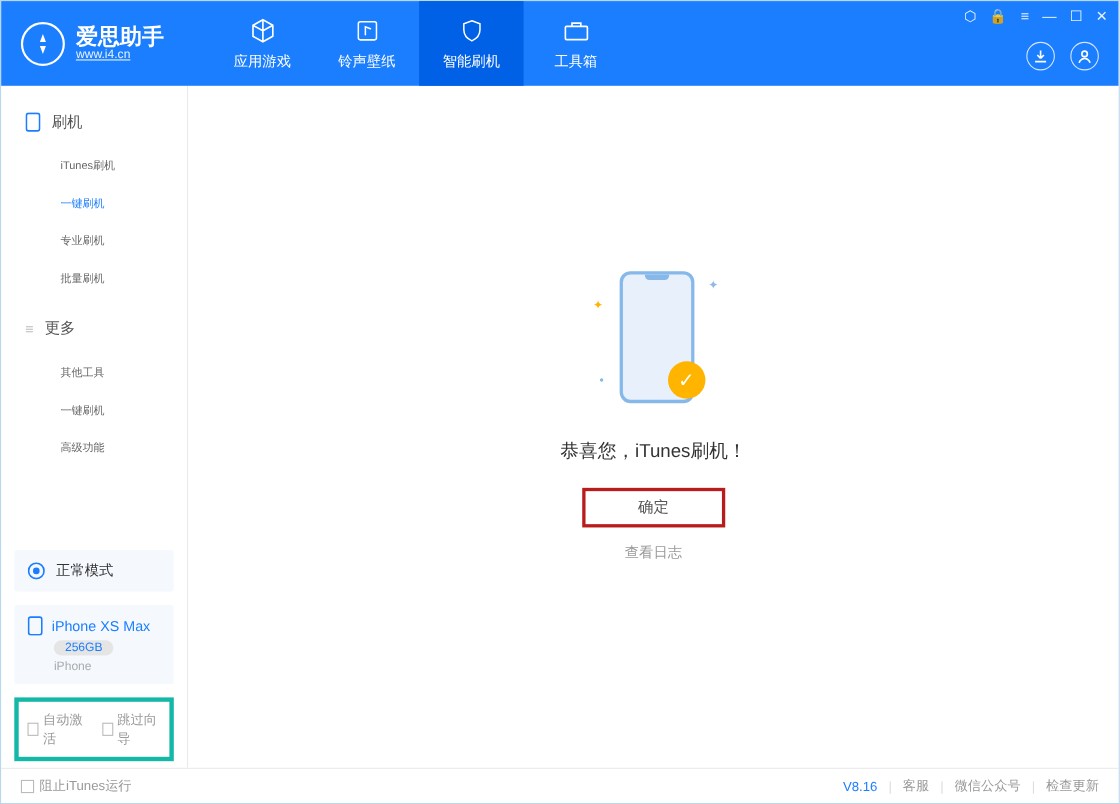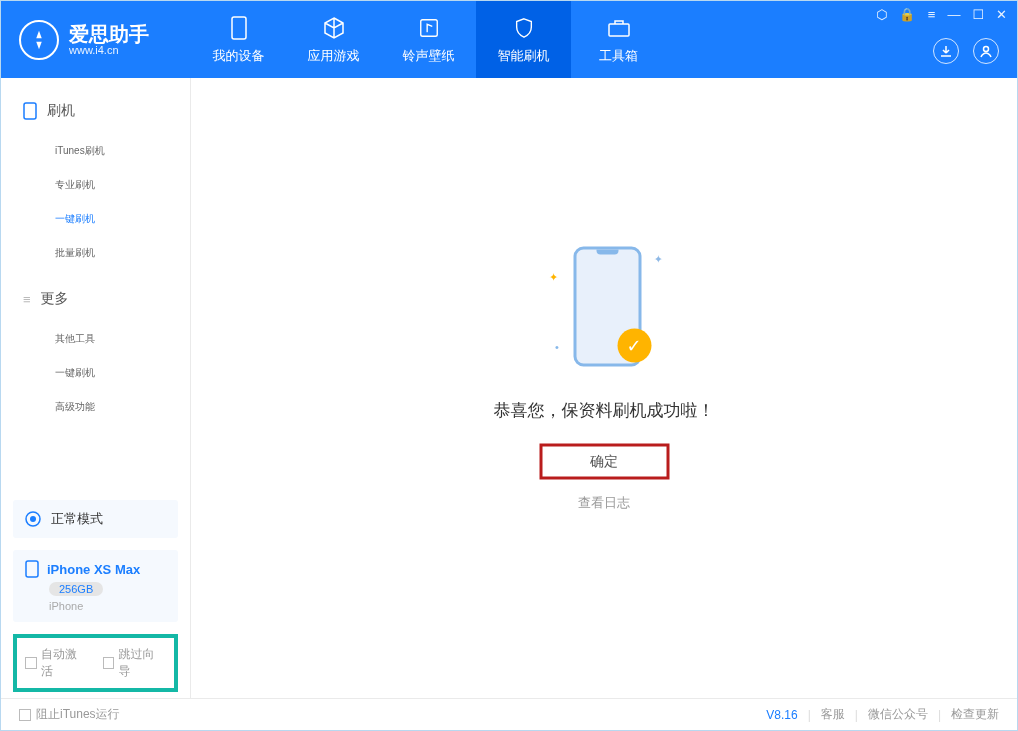--- a/index.html
+++ b/index.html
@@ -5,46 +5,46 @@
 * { margin: 0; padding: 0; box-sizing: border-box; font-family: "Microsoft YaHei", Arial, sans-serif; }
 body { background: #fff; width: 1018px; height: 731px; overflow: hidden; border: 1px solid #b8d8f0; }
 
 
 .header { height: 77px; background: linear-gradient(to bottom, #1b7eff, #1b7eff); display: flex; align-items: center; color: #fff; position: relative; }
 .logo-area { display: flex; align-items: center; padding: 0 18px; width: 190px; }
 .logo-icon { width: 40px; height: 40px; border: 2.5px solid #fff; border-radius: 50%; display: flex; align-items: center; justify-content: center; margin-right: 10px; }
 .logo-icon svg { width: 22px; height: 22px; fill: #fff; }
 .logo-text { display: flex; flex-direction: column; }
 .logo-title { font-size: 20px; font-weight: bold; line-height: 1; }
-.logo-url { font-size: 11px; opacity: 0.9; }
+.logo-url { font-size: 11px; opacity: 0.9; text-decoration: underline; }
 
 .nav-tabs { display: flex; height: 100%; }
 .nav-tab { width: 95px; height: 100%; display: flex; flex-direction: column; align-items: center; justify-content: center; cursor: pointer; font-size: 13px; gap: 6px; }
 .nav-tab.active { background: #0061e6; }
 .nav-tab-icon { width: 26px; height: 26px; display: flex; align-items: center; justify-content: center; }
 
 .window-controls { position: absolute; right: 10px; top: 6px; display: flex; gap: 12px; align-items: center; }
 .window-controls span { cursor: pointer; opacity: 0.9; font-size: 13px; }
 
 .header-right-icons { position: absolute; right: 18px; bottom: 14px; display: flex; gap: 14px; align-items: center; }
 .circ-icon { width: 26px; height: 26px; border: 1.5px solid rgba(255,255,255,0.8); border-radius: 50%; display: flex; align-items: center; justify-content: center; cursor: pointer; }
 
 
 .body-area { display: flex; height: 620px; }
-.sidebar { width: 190px; border-right: 1px solid #eaeaea; display: flex; flex-direction: column; padding-top: 18px; }
+.sidebar { width: 170px; border-right: 1px solid #eaeaea; display: flex; flex-direction: column; padding-top: 18px; }
 
 .side-group-header { display: flex; align-items: center; padding: 6px 22px; color: #555; font-size: 14px; gap: 10px; margin-bottom: 8px; }
 .side-item { padding: 10px 22px 10px 54px; font-size: 10px; color: #666; cursor: pointer; }
 .side-item.active { color: #1b7eff; }
 
 .side-spacer { flex: 1; }
 
 .mode-box, .device-box { margin: 6px 12px; background: #f5f9fe; border-radius: 3px; padding: 10px 12px; font-size: 13px; color: #333; display: flex; align-items: center; gap: 10px; }
 .device-box { flex-direction: column; align-items: flex-start; gap: 4px; }
-.device-name { color: #1b7eff; font-weight: bold; font-size: 13px; display: flex; align-items: center; gap: 8px; }
+.device-name { color: #1b7eff; font-weight: normal; font-size: 13px; display: flex; align-items: center; gap: 8px; }
 .storage-pill { background: #e5e5e5; color: #1b7eff; border-radius: 10px; font-size: 11px; padding: 1px 10px; margin-left: 24px; }
 .device-type { color: #aaa; font-size: 11px; margin-left: 24px; }
 
 .checkbox-row { margin: 6px 12px; border: 4px solid #14b8a6; padding: 8px 8px; display: flex; gap: 14px; font-size: 12px; color: #999; }
 .checkbox-item { display: flex; align-items: center; gap: 4px; cursor: pointer; }
 .cb { width: 12px; height: 12px; border: 1px solid #bbb; display: inline-block; }
 
 
 .main { flex: 1; position: relative; }
 .success-area { position: absolute; left: 50%; top: 48%; transform: translate(-50%, -50%); display: flex; flex-direction: column; align-items: center; }
@@ -81,28 +81,20 @@
     </div>
     <div class="logo-text">
       <span class="logo-title">爱思助手</span>
       <span class="logo-url">www.i4.cn</span>
     </div>
   </div>
 
   <div class="nav-tabs">
     <div class="nav-tab">
       <span class="nav-tab-icon">
-          <svg width="18" height="24" viewBox="0 0 18 24" fill="none" stroke="#fff" stroke-width="1.5">
-            <rect x="2" y="1" width="14" height="22" rx="2"></rect>
-          </svg>
-        </span>
-      <span>我的设备</span>
-    </div>
-    <div class="nav-tab">
-      <span class="nav-tab-icon">
           <svg width="24" height="24" viewBox="0 0 24 24" fill="none" stroke="#fff" stroke-width="1.5">
             <path d="M12 2l9 5v10l-9 5-9-5V7l9-5z M12 2v20 M3 7l9 5 9-5"></path>
           </svg>
         </span>
       <span>应用游戏</span>
     </div>
     <div class="nav-tab">
       <span class="nav-tab-icon">
           <svg width="22" height="22" viewBox="0 0 24 24" fill="none" stroke="#fff" stroke-width="1.5">
             <rect x="3" y="3" width="18" height="18" rx="2"></rect>
@@ -156,22 +148,22 @@
 
 <div class="body-area">
   <div class="sidebar">
     <div class="side-group-header">
       <svg width="14" height="18" viewBox="0 0 14 18" fill="none" stroke="#1b7eff" stroke-width="1.5">
           <rect x="1" y="1" width="12" height="16" rx="2"></rect>
         </svg>
       <span>刷机</span>
     </div>
     <div class="side-item">iTunes刷机</div>
+    <div class="side-item active">一键刷机</div>
     <div class="side-item">专业刷机</div>
-    <div class="side-item active">一键刷机</div>
     <div class="side-item">批量刷机</div>
 
     <div class="side-group-header" style="margin-top:14px;">
       <span style="color:#bbb;font-size:13px;">≡</span>
       <span>更多</span>
     </div>
     <div class="side-item">其他工具</div>
     <div class="side-item">一键刷机</div>
     <div class="side-item">高级功能</div>
 
@@ -211,21 +203,21 @@
   <div class="main">
     <div class="success-area">
       <div class="phone-illus">
         <div class="phone-body"></div>
         <div class="phone-notch"></div>
         <span class="sparkle s1">✦</span>
         <span class="sparkle s2">✦</span>
         <span class="sparkle s3">•</span>
         <div class="check-badge">✓</div>
       </div>
-      <div class="success-msg">恭喜您，保资料刷机成功啦！</div>
+      <div class="success-msg">恭喜您，iTunes刷机！</div>
       <button class="ok-btn">确定</button>
       <a class="log-link">查看日志</a>
     </div>
   </div>
 </div>
 
 <div class="footer">
   <label class="footer-cb">
     <span class="cb"></span>
     <span>阻止iTunes运行</span>

